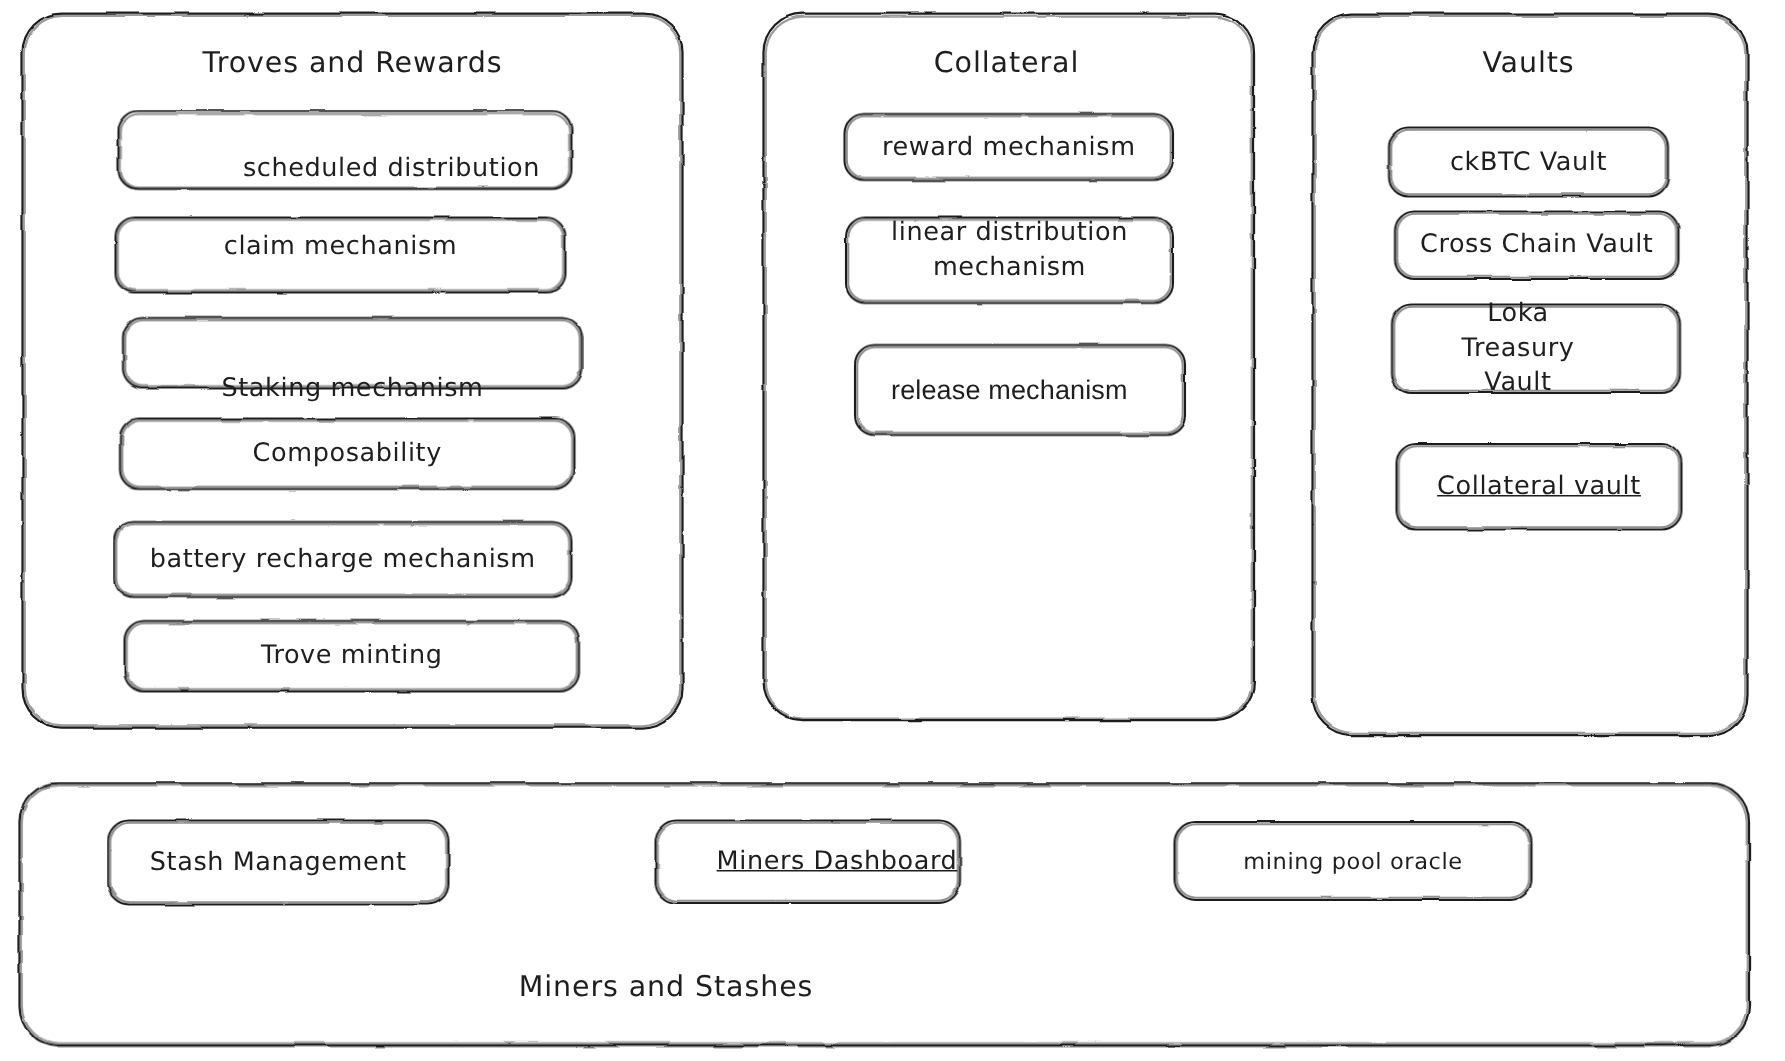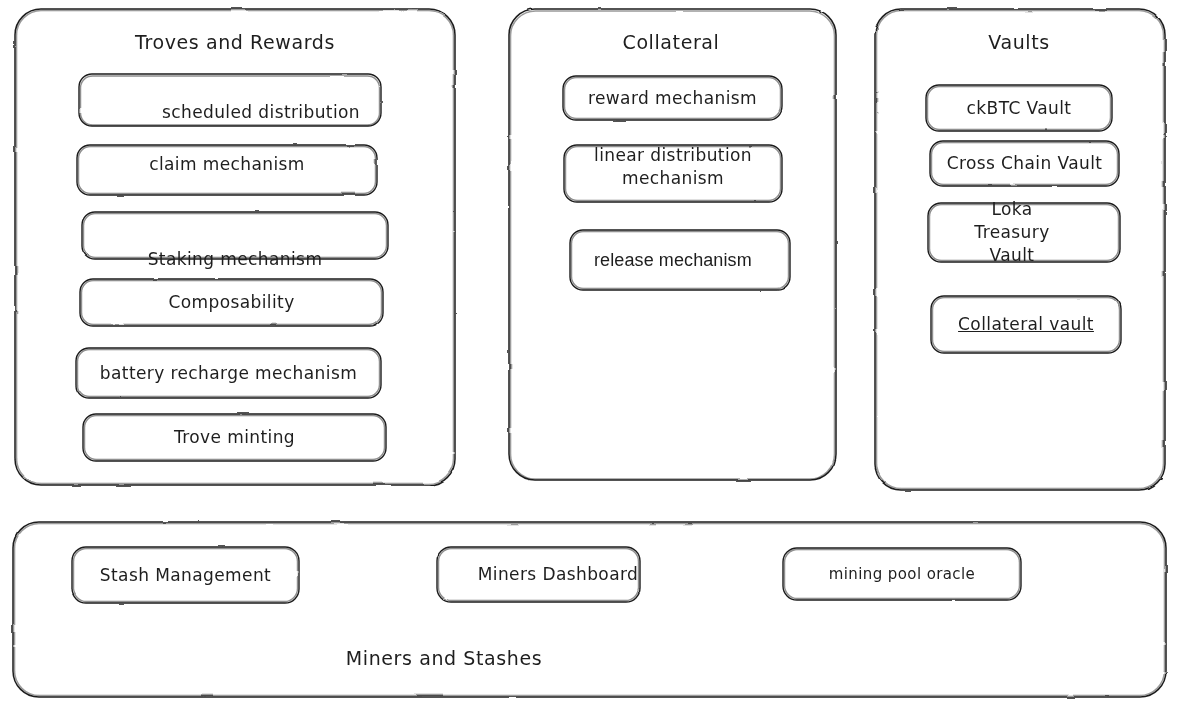--- a/index.html
+++ b/index.html
@@ -203,19 +203,19 @@
   <div class="node" style="left:930px; top:141px; width:189px; height:45px; padding:2px 4px;">Cross Chain Vault</div>
 
   <div class="node" style="left:928px; top:203px; width:168px; height:59px; padding:2px 24px;">Loka Treasury Vault</div>
 
   <div class="node" style="left:931px; top:296px; width:190px; height:57px;text-decoration:underline;">Collateral vault</div>
 
   <div class="panel" style="left:13px; top:522px; width:1153px; height:175px;"></div>
 
   <div class="node" style="left:72px; top:547px; width:227px; height:56px;">Stash Management</div>
 
-  <div class="node" style="left:437px; top:547px; width:242px; height:55px;">Miners Dashboard</div>
+  <div class="node" style="left:437px; top:547px; width:242px; height:55px;text-decoration:underline;">Miners Dashboard</div>
 
   <div class="node" style="left:783px; top:548px; width:238px; height:52px; font-size:15px;">mining pool oracle</div>
 
   <div class="group-label" style="left:444px; top:647px;">Miners and Stashes</div>
 
 </div>
 
 </body></html>

